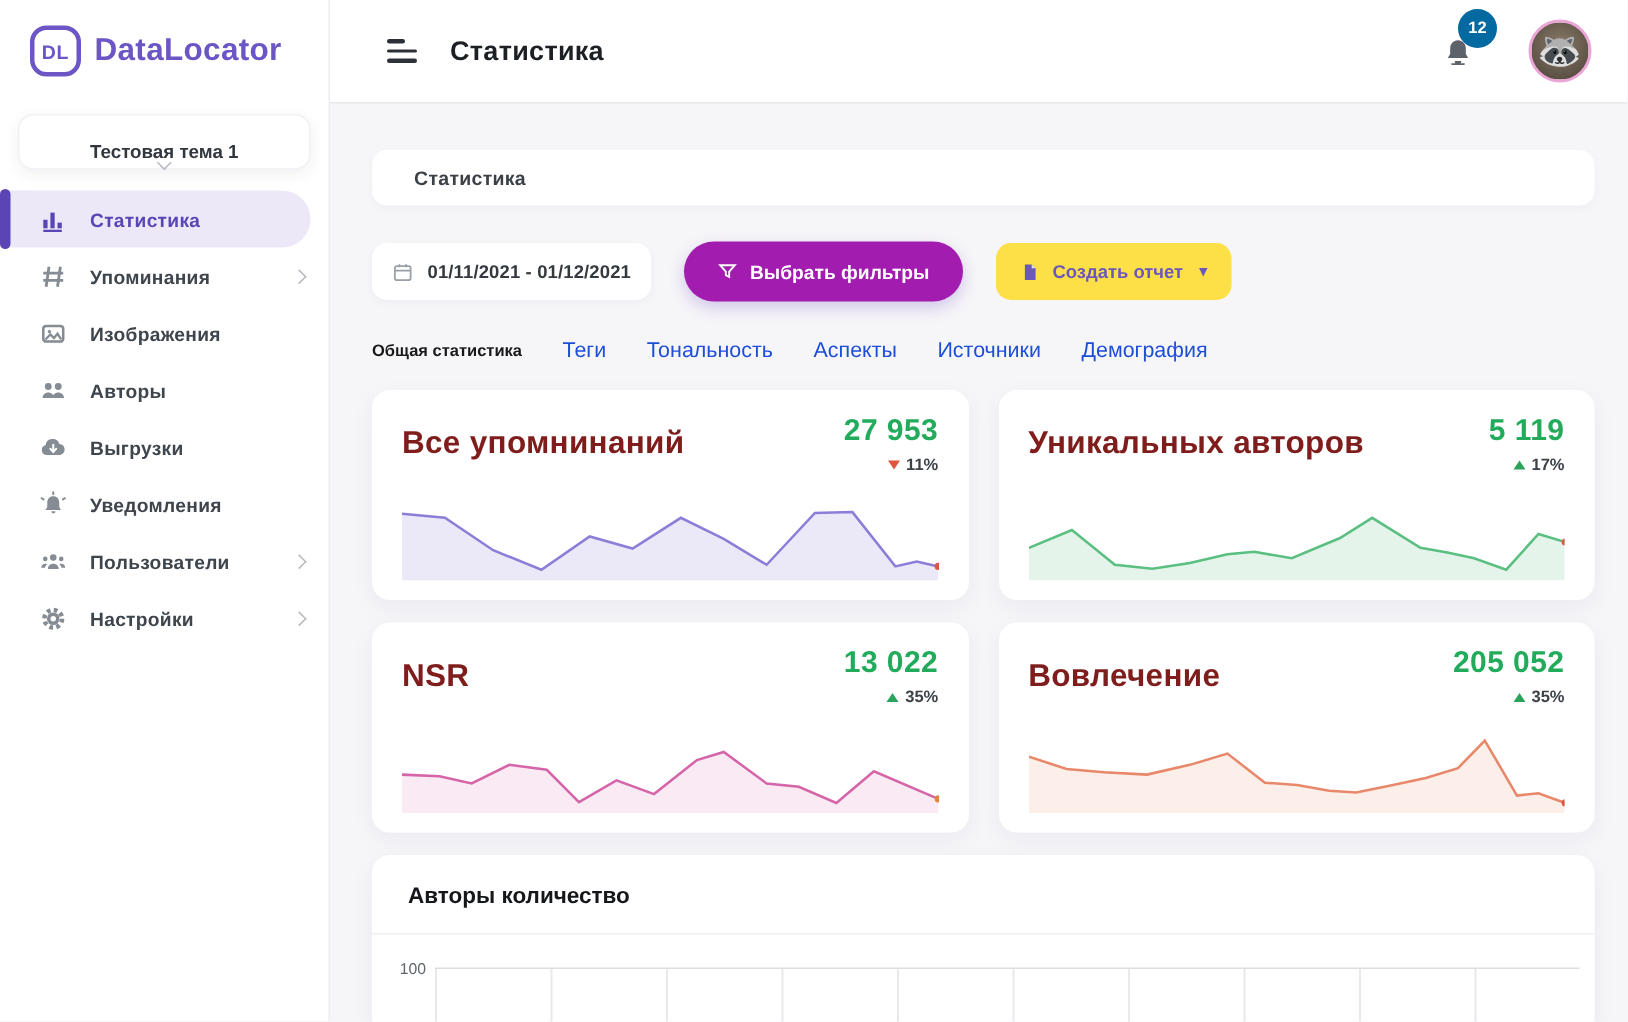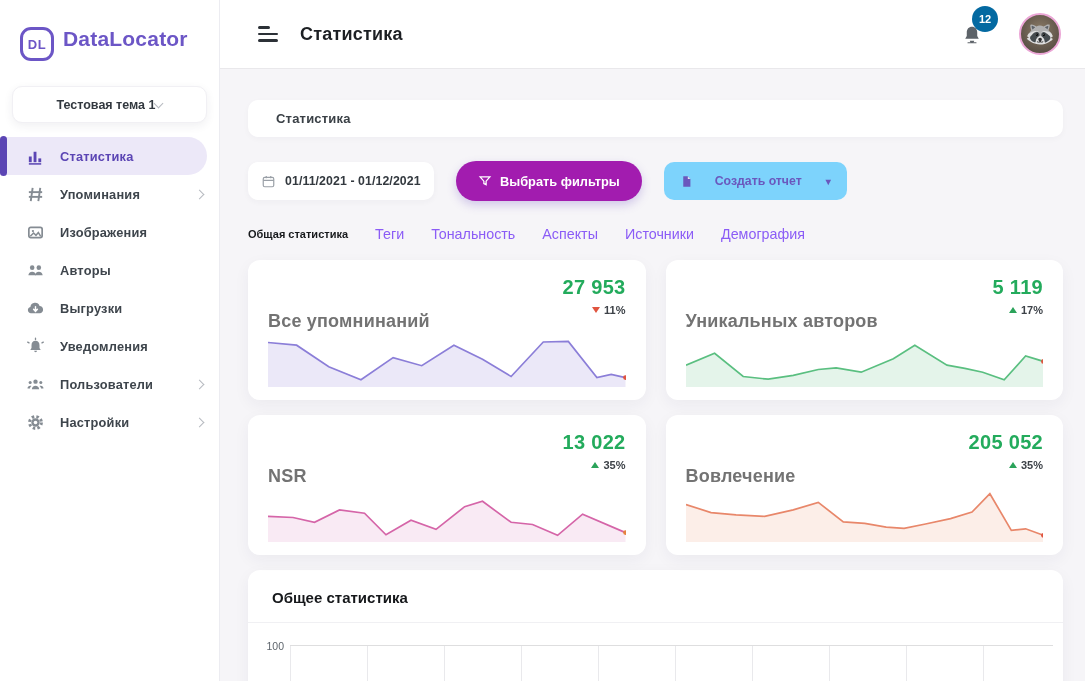--- a/index.html
+++ b/index.html
@@ -2,23 +2,23 @@
 <html><head>
 <meta charset="utf-8">
 <style>
   * { margin:0; padding:0; box-sizing:border-box; }
   html,body { width:1085px; height:681px; overflow:hidden; }
   body { font-family:"Liberation Sans", sans-serif; background:#f6f5f8; display:flex; }
 
   
   .sidebar { width:220px; min-width:220px; height:100%; background:#fff; border-right:1px solid #ececf1; position:relative; z-index:5; }
   .logo-row { display:flex; align-items:center; gap:9px; padding:17px 0 15px 20px; }
-  .logo-mark { width:34px; height:34px; border:3px solid #6c56c6; border-radius:11px; display:flex; align-items:center; justify-content:center; color:#6c56c6; font-weight:bold; font-size:13px; letter-spacing:0.5px;margin-top:10px; }
+  .logo-mark { width:34px; height:34px; border:3px solid #6c56c6; border-radius:11px; display:flex; align-items:center; justify-content:center; color:#6c56c6; font-weight:bold; font-size:13px; letter-spacing:0.5px; }
   .logo-name { color:#6c56c6; font-size:21px; font-weight:bold; letter-spacing:0.2px; }
-  .theme-select { margin:10px 12px 14px 12px; height:37px; background:#fff; border:1px solid #f1f0f4; border-radius:10px; box-shadow:0 3px 10px rgba(40,40,70,0.07); display:flex; align-items:center; justify-content:center; padding:0 14px; cursor:pointer; }
+  .theme-select { margin:10px 12px 14px 12px; height:37px; background:#fff; border:1px solid #f1f0f4; border-radius:10px; box-shadow:0 3px 10px rgba(40,40,70,0.07); display:flex; align-items:center; justify-content:flex-end; padding:0 14px; cursor:pointer;flex-direction:column; }
   .theme-select span { font-size:12.5px; color:#32383f; font-weight:bold; }
   .chev { width:7px; height:7px; border-right:1.8px solid #b6bac0; border-bottom:1.8px solid #b6bac0; display:inline-block; }
   .chev.down { transform:rotate(45deg); margin-top:-3px; }
   .chev.right { transform:rotate(-45deg); }
   .menu { display:flex; flex-direction:column; }
   .menu-item { position:relative; height:38px; display:flex; align-items:center; gap:15px; padding-left:26px; padding-right:16px; cursor:pointer; color:#3e454c; }
   .menu-item .mi-icon { width:19px; height:19px; color:#858c93; display:flex; align-items:center; justify-content:center; flex-shrink:0; }
   .menu-item .mi-label { font-size:12.8px; font-weight:bold; letter-spacing:0.2px; }
   .menu-item .mi-arrow { margin-left:auto; }
   .menu-item.active { color:#5b45b4; }
@@ -46,31 +46,31 @@
 
   .breadcrumb-bar { height:37px; background:#fff; border-radius:10px; display:flex; align-items:center; padding:0 28px; box-shadow:0 2px 6px rgba(40,40,70,0.03); }
   .breadcrumb-bar span { font-size:13px; color:#3a4046; font-weight:bold; letter-spacing:0.2px; }
 
   .toolbar-row { margin-top:24px; display:flex; align-items:center; gap:22px; }
   .date-input { width:186px; height:38px; background:#fff; border-radius:10px; display:flex; align-items:center; gap:9px; padding:0 13px; box-shadow:0 2px 6px rgba(40,40,70,0.04); cursor:pointer; }
   .date-input svg { width:15px; height:15px; color:#9aa0a7; flex-shrink:0; }
   .date-input span { font-size:12.3px; color:#33393f; font-weight:bold; letter-spacing:0.1px; }
   .btn-filter { height:40px; padding:0 22px; border:none; border-radius:20px; background:#a21caf; color:#fff; font-family:inherit; font-size:12.8px; font-weight:bold; display:flex; align-items:center; gap:8px; cursor:pointer; box-shadow:0 4px 10px rgba(122,94,198,0.3); }
   .btn-filter svg { width:14px; height:14px; }
-  .btn-report { height:38px; padding:0 16px; border:none; border-radius:10px; background:#7dd3fc; color:#6a58bd; font-family:inherit; font-size:12.3px; font-weight:bold; display:flex; align-items:center; gap:22px; cursor:pointer; }
+  .btn-report { height:38px; padding:0 16px; border:none; border-radius:10px; background:#fde047; color:#6a58bd; font-family:inherit; font-size:12.3px; font-weight:bold; display:flex; align-items:center; gap:9px; cursor:pointer; }
   .btn-report svg { width:13px; height:13px; }
   .caret { font-size:10px; margin-left:2px; }
 
   .tabs-row { margin-top:25px; display:flex; align-items:center; gap:27px; }
-  .tab { font-size:14.3px; color:#8b5cf6; cursor:pointer; white-space:nowrap; }
+  .tab { font-size:14.3px; color:#1d4ed8; cursor:pointer; white-space:nowrap; }
   .tab.active { font-weight:bold; color:#17191c; font-size:11px; }
 
   .cards-grid { margin-top:18px; display:grid; grid-template-columns:1fr 1fr; gap:15px 20px; }
   .stat-card { position:relative; height:140px; background:#fff; border-radius:12px; box-shadow:0 5px 16px rgba(40,40,70,0.05); padding:24px 20px 0 20px; }
-  .stat-title { font-size:18px; font-weight:bold; color:#737373; letter-spacing:0.2px;margin-top:27px; }
+  .stat-title { font-size:21px; font-weight:bold; color:#7f1d1d; letter-spacing:0.2px; }
   .stat-right { position:absolute; top:16px; right:20px; text-align:right; }
   .stat-value { font-size:20px; font-weight:bold; color:#23ab5c; letter-spacing:0.3px; }
   .stat-change { margin-top:5px; display:flex; align-items:center; justify-content:flex-end; gap:4px; font-size:11px; color:#3d4248; font-weight:bold; }
   .tri { width:0; height:0; display:inline-block; }
   .tri.up { border-left:4px solid transparent; border-right:4px solid transparent; border-bottom:6px solid #2ba35a; }
   .tri.down { border-left:4px solid transparent; border-right:4px solid transparent; border-top:6px solid #e0543f; }
   .spark-wrap { position:absolute; left:20px; right:20px; bottom:13px; height:62px; }
   .spark-wrap svg { width:100%; height:100%; display:block; }
 
   .bottom-card { margin-top:15px; background:#fff; border-radius:12px; box-shadow:0 5px 16px rgba(40,40,70,0.05); height:300px; }
@@ -319,21 +319,21 @@
               <polygon points="0.0,24.5 25.2,32.6 50.4,34.8 79.2,36.4 108.0,29.9 133.2,22.4 158.4,41.8 180.0,43.4 201.6,47.2 219.6,48.3 241.2,44.0 266.4,38.6 288.0,32.1 306.0,13.7 327.6,50.4 342.0,48.8 360.0,55.3 360,62 0,62" fill="#fceee8"></polygon>
               <polyline points="0.0,24.5 25.2,32.6 50.4,34.8 79.2,36.4 108.0,29.9 133.2,22.4 158.4,41.8 180.0,43.4 201.6,47.2 219.6,48.3 241.2,44.0 266.4,38.6 288.0,32.1 306.0,13.7 327.6,50.4 342.0,48.8 360.0,55.3" fill="none" stroke="#e8876a" stroke-width="1.7"></polyline>
               <circle cx="360" cy="55.3" r="2.4" fill="#e0543f"></circle>
             </svg>
           </div>
       </div>
     </div>
 
     <div class="bottom-card">
       <div class="bottom-head">
-        <span class="bottom-title">Общее статистика</span>
+        <span class="bottom-title">Авторы количество</span>
       </div>
       <div class="bottom-chart">
         <div class="y-tick">100</div>
         <div class="grid-area"></div>
       </div>
     </div>
 
   </div>
 </div>
 

